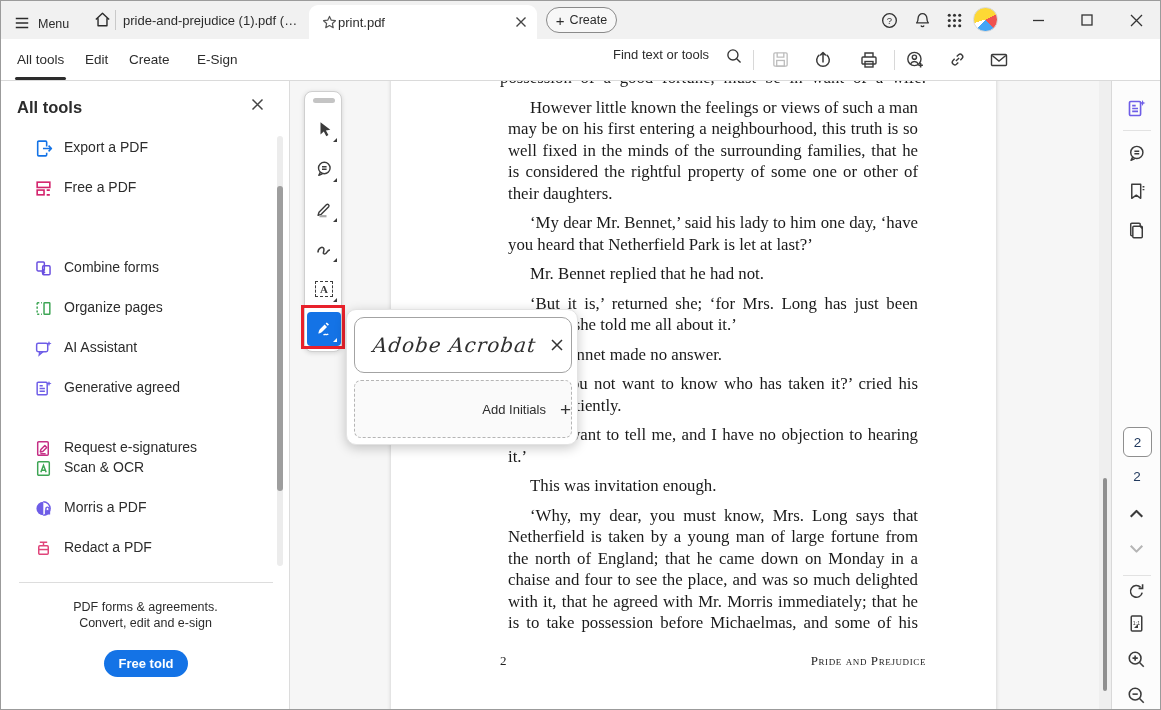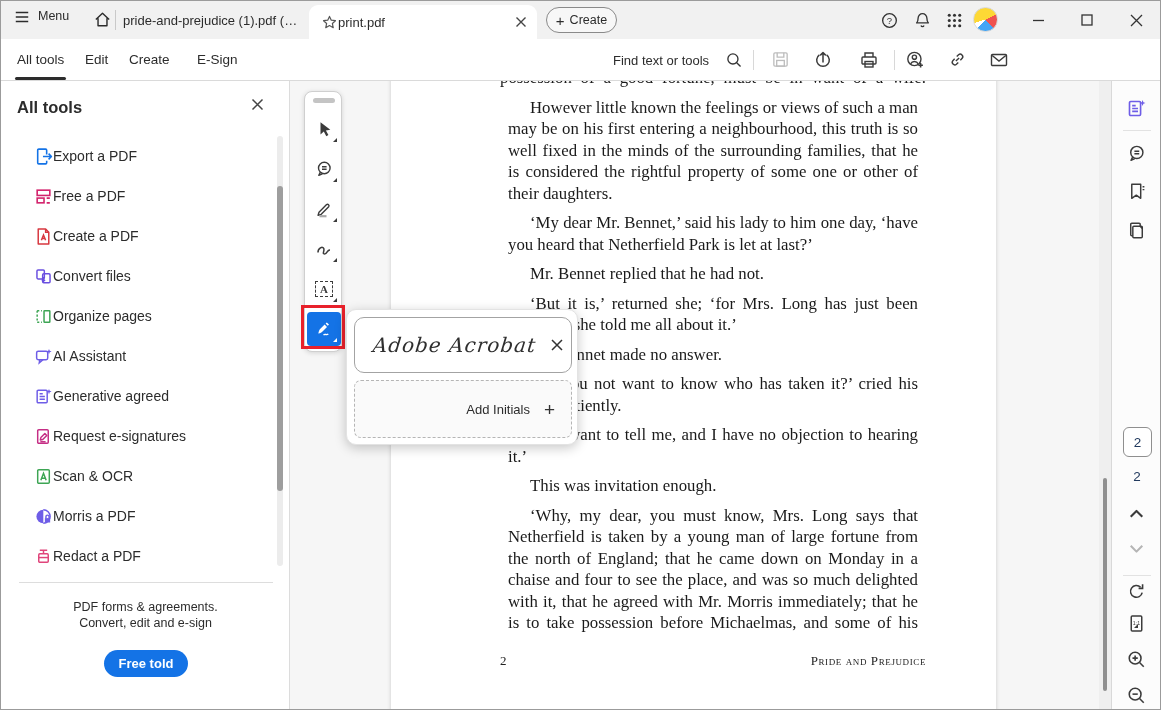--- a/index.html
+++ b/index.html
@@ -2,53 +2,53 @@
 <html><head>
 <meta charset="utf-8">
 <style>
   * { margin:0; padding:0; box-sizing:border-box; }
   html,body { width:1161px; height:710px; font-family:"Liberation Sans", sans-serif; }
   .window { position:relative; width:1161px; height:710px; background:#fff; border:1px solid #9b9b9b; overflow:hidden; }
   svg { display:block; }
 
   
   .titlebar { position:absolute; left:0; top:0; width:100%; height:38px; background:#f1f1f1; }
-  .menu-btn { position:absolute; left:12px; top:8px; height:22px; display:flex; align-items:flex-start; gap:7px; color:#2c2c2c; font-size:12.5px; cursor:default; }
+  .menu-btn { position:absolute; left:12px; top:8px; height:22px; display:flex; align-items:flex-end; gap:7px; color:#2c2c2c; font-size:12.5px; cursor:default; }
   .home-btn { position:absolute; left:92px; top:9px; }
   .tb-divider { position:absolute; top:9px; width:1px; height:20px; background:#c9c9c9; }
   .tab { position:absolute; top:0; height:38px; display:flex; align-items:center; font-size:13px; color:#2c2c2c; }
   .tab.inactive { left:122px; width:184px; }
   .tab.inactive .tab-label { overflow:hidden; white-space:nowrap; text-overflow:ellipsis; max-width:180px; }
   .tab.active { left:308px; width:228px; top:4px; height:34px; background:#fff; border-radius:9px 9px 0 0; padding:0 10px 0 12px; }
   .tab.active .tab-label { flex:1; }
   .tab-close { color:#444; margin-left:6px; }
   .create-btn { position:absolute; left:545px; top:6px; width:71px; height:26px; border:1px solid #8a8a8a; border-radius:13px; background:#f7f7f7; display:flex; align-items:center; justify-content:center; gap:5px; font-size:12.5px; color:#2c2c2c; }
   .create-plus { font-size:15px; line-height:1; }
   .tbar-ic { position:absolute; top:10px; }
   .avatar { position:absolute; left:972px; top:6px; width:25px; height:25px; border-radius:50%;
             background:conic-gradient(#fdd835 0 18%, #ef5350 18% 38%, #42a5f5 38% 62%, #fff 62% 70%, #fdd835 70%); border:1px solid #d8d8d8;}
   .winctl { position:absolute; top:0; width:46px; height:38px; display:flex; align-items:center; justify-content:center; }
 
   
   .toolbar { position:absolute; left:0; top:38px; width:100%; height:42px; background:#fff; border-bottom:1px solid #dadada; }
   .nav-tab { position:absolute; top:0; height:41px; display:flex; align-items:center; font-size:13.5px; color:#2c2c2c; }
   .nav-tab.active::after { content:""; position:absolute; left:-2px; right:-2px; bottom:0; height:3px; background:#2c2c2c; border-radius:2px; }
-  .find-box { position:absolute; left:612px; top:8px; height:26px; display:flex; align-items:center; gap:16px; font-size:13px; color:#2c2c2c; }
+  .find-box { position:absolute; left:612px; top:8px; height:26px; display:flex; align-items:flex-start; gap:16px; font-size:13px; color:#2c2c2c; }
   .tool-ic { position:absolute; top:11px; color:#3b3b3b; }
   .tool-ic.disabled { color:#bdbdbd; }
   .v-div { position:absolute; top:11px; width:1px; height:20px; background:#d8d8d8; }
   .ai-pill { position:absolute; left:1024px; top:45px; width:118px; height:29px; border-radius:15px;
              background:linear-gradient(100deg,#f3635e 0%,#e2514f 28%,#a95cd6 58%,#6a58ee 82%,#5e68f2 100%);
              display:flex; align-items:center; justify-content:center; gap:7px; color:#fff; font-size:13px; font-weight:bold; }
 
   
   .sidebar { position:absolute; left:0; top:80px; width:289px; height:629px; background:#fff; border-right:1px solid #dcdcdc; }
   .sb-title { position:absolute; left:16px; top:17px; font-size:16.5px; font-weight:bold; color:#2c2c2c; }
   .sb-close { position:absolute; left:250px; top:17px; color:#444; }
-  .sb-item { position:absolute; left:16px; width:248px; height:34px; display:flex; align-items:center; border-radius:4px; }
+  .sb-item { position:absolute; left:16px; width:248px; height:34px; display:flex; align-items:flex-start; gap:11px; border-radius:4px; }
   .sb-ic { width:19px; height:19px; margin-left:17px; }
   .sb-label { font-size:14px; color:#2c2c2c; }
   .sb-scroll-track { position:absolute; left:276px; top:55px; width:6px; height:430px; background:#ececec; border-radius:3px; }
   .sb-scroll-thumb { position:absolute; left:0; top:50px; width:6px; height:305px; background:#9e9e9e; border-radius:3px; }
   .sb-divider { position:absolute; left:18px; top:501px; width:254px; height:1px; background:#ddd; }
   .sb-promo { position:absolute; left:0; top:518px; width:289px; text-align:center; font-size:12.5px; color:#2c2c2c; line-height:16px; }
   .free-trial { position:absolute; left:103px; top:569px; width:84px; height:27px; border-radius:14px; background:#1473e6; color:#fff; font-size:13px; font-weight:bold; display:flex; align-items:center; justify-content:center; }
 
   
   .doc-area { position:absolute; left:289px; top:80px; width:821px; height:629px; background:#f6f6f6; overflow:hidden; }
@@ -68,21 +68,21 @@
   .strip-tool .corner { position:absolute; right:4px; bottom:4px; width:0; height:0; border-left:4px solid transparent; border-bottom:4px solid currentColor; }
   .strip-tool.active { background:#1473e6; color:#fff; left:2px; }
   .addtext-glyph { width:18px; height:16px; border:1px dashed #3b3b3b; display:flex; align-items:center; justify-content:center; font-family:"Liberation Serif", serif; font-size:11px; font-weight:bold; }
   .sig-highlight { position:absolute; left:300px; top:304px; width:44px; height:44px; border:3.5px solid #e8212b; z-index:6; }
 
   
   .sig-popup { position:absolute; left:345px; top:308px; width:232px; height:136px; background:#fff; border:1px solid #e3e3e3; border-radius:10px; box-shadow:0 3px 12px rgba(0,0,0,.22); z-index:7; padding:7px; }
   .sig-option { position:relative; width:218px; height:56px; border:1.5px solid #a3a3a3; border-radius:10px; background:#fff; display:flex; align-items:center; }
   .sig-script { flex:1; padding-left:18px; font-family:"DejaVu Serif", serif; font-style:italic; font-size:20px; letter-spacing:1px; color:#2f2f2f; transform:skewX(-6deg); white-space:nowrap; }
   .sig-close { padding:0 14px; color:#333; }
-  .initials-box { margin-top:7px; width:218px; height:58px; border:1.5px dashed #b5b5b5; border-radius:7px; background:#fafafa; display:flex; align-items:center; justify-content:flex-end; gap:14px; padding-right:16px; }
+  .initials-box { margin-top:7px; width:218px; height:58px; border:1.5px dashed #b5b5b5; border-radius:7px; background:#fafafa; display:flex; align-items:center; justify-content:flex-end; gap:14px; }
   .initials-label { font-size:13px; color:#2c2c2c; }
   .initials-plus { font-size:19px; color:#333; line-height:1; }
 
   
   .rpanel { position:absolute; left:1110px; top:80px; width:50px; height:629px; background:#fcfcfc; border-left:1px solid #d9d9d9; }
   .rp-ic { position:absolute; left:14px; color:#3b3b3b; }
   .rp-div { position:absolute; left:11px; width:28px; height:1px; background:#e2e2e2; }
   .page-input { position:absolute; left:11px; top:346px; width:29px; height:30px; border:1px solid #8f8f8f; border-radius:6px; background:#fff; text-align:center; font-size:13.5px; color:#223a5e; font-family:"Liberation Sans", sans-serif; }
   .page-total { position:absolute; left:0; top:388px; width:50px; text-align:center; font-size:13.5px; color:#223a5e; }
   .fit-corner { position:absolute; right:9px; bottom:6px; width:0; height:0; border-left:4px solid transparent; border-bottom:4px solid #3b3b3b; }
@@ -268,39 +268,29 @@
     <div class="sb-item" style="top:98px">
       <span class="sb-ic" style="color:#D3216B">
           <svg width="19" height="19" viewBox="0 0 18 18" fill="none" stroke="currentColor" stroke-width="1.5">
             <rect x="3" y="3" width="12" height="5"></rect>
             <rect x="3" y="10.5" width="6.5" height="4.5"></rect>
             <path d="M12 10.5h3M12 15h3"></path>
           </svg>
         </span>
       <span class="sb-label">Free a PDF</span>
     </div>
-    <div class="sb-item" style="top:138px">
-      <span class="sb-ic" style="color:#D7373F">
-          <svg width="19" height="19" viewBox="0 0 18 18" fill="none" stroke="currentColor" stroke-width="1.4">
-            <path d="M4 2h7l3 3v11H4z" stroke-linejoin="round"></path>
-            <path d="M11 2v3h3"></path>
-            <path d="M7 12.5l2-5 2 5M7.8 10.8h2.4"></path>
-          </svg>
-        </span>
-      <span class="sb-label">Create a PDF</span>
-    </div>
     <div class="sb-item" style="top:178px">
       <span class="sb-ic" style="color:#6A4FE0">
           <svg width="19" height="19" viewBox="0 0 18 18" fill="none" stroke="currentColor" stroke-width="1.4">
             <rect x="2.8" y="2.8" width="7" height="8.5" rx="1"></rect>
             <rect x="8.2" y="6.5" width="7" height="8.5" rx="1"></rect>
             <path d="M9 9.5v4M7.6 12l1.4 1.6L10.4 12" stroke-linejoin="round"></path>
           </svg>
         </span>
-      <span class="sb-label">Convert files</span>
+      <span class="sb-label">Combine forms</span>
     </div>
     <div class="sb-item" style="top:218px">
       <span class="sb-ic" style="color:#3DA554">
           <svg width="19" height="19" viewBox="0 0 18 18" fill="none" stroke="currentColor" stroke-width="1.4">
             <rect x="9.5" y="3.5" width="5.5" height="11" rx=".6"></rect>
             <path d="M3 3.5h4.5M3 3.5v11M3 14.5h4.5" stroke-dasharray="2 1.7"></path>
           </svg>
         </span>
       <span class="sb-label">Organize pages</span>
     </div>
@@ -317,21 +307,21 @@
     <div class="sb-item" style="top:298px">
       <span class="sb-ic" style="color:#6E5DE7">
           <svg width="19" height="19" viewBox="0 0 18 18" fill="none" stroke="currentColor" stroke-width="1.4">
             <rect x="3" y="3" width="9.5" height="12" rx="1"></rect>
             <path d="M5.3 6.5h3M5.3 9h5M5.3 11.5h5"></path>
             <path d="M14.2 1.8l.7 1.8 1.8.7-1.8.7-.7 1.8-.7-1.8-1.8-.7 1.8-.7z" fill="currentColor" stroke="none"></path>
           </svg>
         </span>
       <span class="sb-label">Generative agreed</span>
     </div>
-    <div class="sb-item" style="top:338px">
+    <div class="sb-item" style="top:358px">
       <span class="sb-ic" style="color:#C52E85">
           <svg width="19" height="19" viewBox="0 0 18 18" fill="none" stroke="currentColor" stroke-width="1.4">
             <rect x="3.5" y="2.5" width="10" height="13" rx="1"></rect>
             <path d="M6 12.3l2.3-.5 3.8-3.8-1.8-1.8-3.8 3.8z" stroke-linejoin="round"></path>
             <path d="M6 14h5"></path>
           </svg>
         </span>
       <span class="sb-label">Request e-signatures</span>
     </div>
     <div class="sb-item" style="top:378px">

